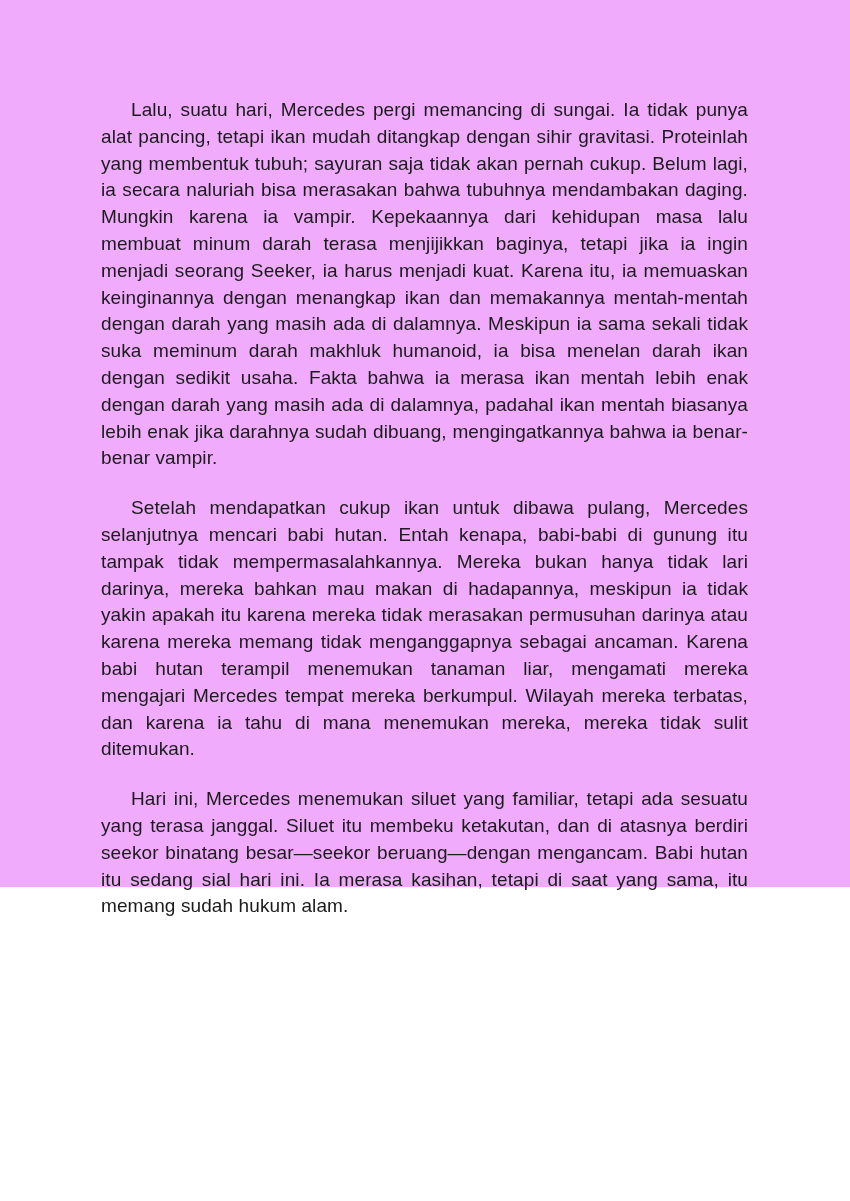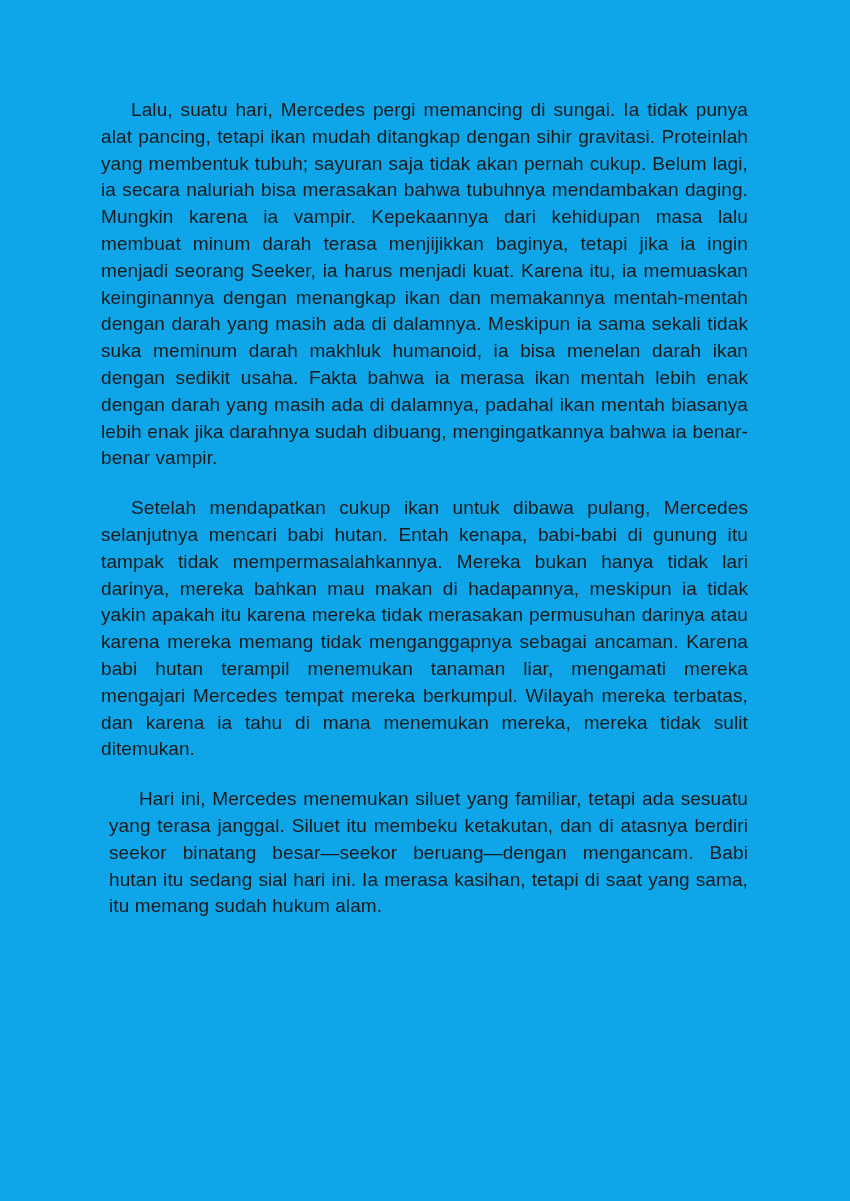--- a/index.html
+++ b/index.html
@@ -8,37 +8,36 @@
     background: #ffffff;
   }
   body {
     width: 850px;
     height: 1201px;
     overflow: hidden;
   }
   .page {
     box-sizing: border-box;
     width: 850px;
-    height: 1201px;
-    background: #0ea5e9;
+    height: 887px;
+    background: #f0abfc;
     padding: 97px 102px 0 101px;
   }
   .para {
     font-family: "Liberation Sans", "DejaVu Sans", sans-serif;
     font-size: 19px;
     line-height: 26.8px;
     color: #1b1b1b;
     text-align: justify;
     text-indent: 30px;
     letter-spacing: 0.1px;
     margin: 0 0 23px 0;
   }
   .para:last-child {
     margin-bottom: 0;
-    margin-left: 8px;
   }
 </style>
 </head>
 <body>
 
 <div class="page">
   <p class="para">Lalu, suatu hari, Mercedes pergi memancing di sungai. Ia tidak punya alat pancing, tetapi ikan mudah ditangkap dengan sihir gravitasi. Proteinlah yang membentuk tubuh; sayuran saja tidak akan pernah cukup. Belum lagi, ia secara naluriah bisa merasakan bahwa tubuhnya mendambakan daging. Mungkin karena ia vampir. Kepekaannya dari kehidupan masa lalu membuat minum darah terasa menjijikkan baginya, tetapi jika ia ingin menjadi seorang Seeker, ia harus menjadi kuat. Karena itu, ia memuaskan keinginannya dengan menangkap ikan dan memakannya mentah-mentah dengan darah yang masih ada di dalamnya. Meskipun ia sama sekali tidak suka meminum darah makhluk humanoid, ia bisa menelan darah ikan dengan sedikit usaha. Fakta bahwa ia merasa ikan mentah lebih enak dengan darah yang masih ada di dalamnya, padahal ikan mentah biasanya lebih enak jika darahnya sudah dibuang, mengingatkannya bahwa ia benar-benar vampir.</p>
   <p class="para">Setelah mendapatkan cukup ikan untuk dibawa pulang, Mercedes selanjutnya mencari babi hutan. Entah kenapa, babi-babi di gunung itu tampak tidak mempermasalahkannya. Mereka bukan hanya tidak lari darinya, mereka bahkan mau makan di hadapannya, meskipun ia tidak yakin apakah itu karena mereka tidak merasakan permusuhan darinya atau karena mereka memang tidak menganggapnya sebagai ancaman. Karena babi hutan terampil menemukan tanaman liar, mengamati mereka mengajari Mercedes tempat mereka berkumpul. Wilayah mereka terbatas, dan karena ia tahu di mana menemukan mereka, mereka tidak sulit ditemukan.</p>
   <p class="para">Hari ini, Mercedes menemukan siluet yang familiar, tetapi ada sesuatu yang terasa janggal. Siluet itu membeku ketakutan, dan di atasnya berdiri seekor binatang besar—seekor beruang—dengan mengancam. Babi hutan itu sedang sial hari ini. Ia merasa kasihan, tetapi di saat yang sama, itu memang sudah hukum alam.</p>
 </div>

